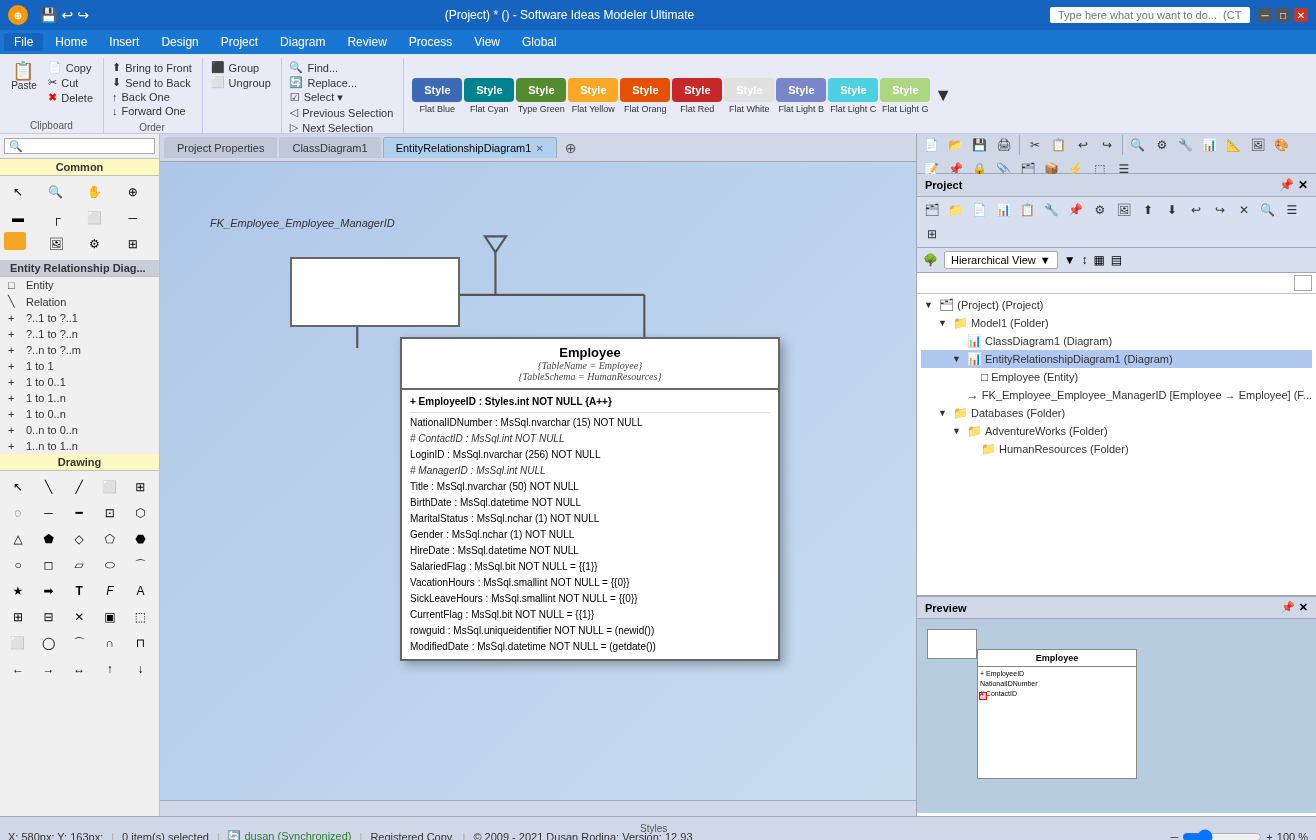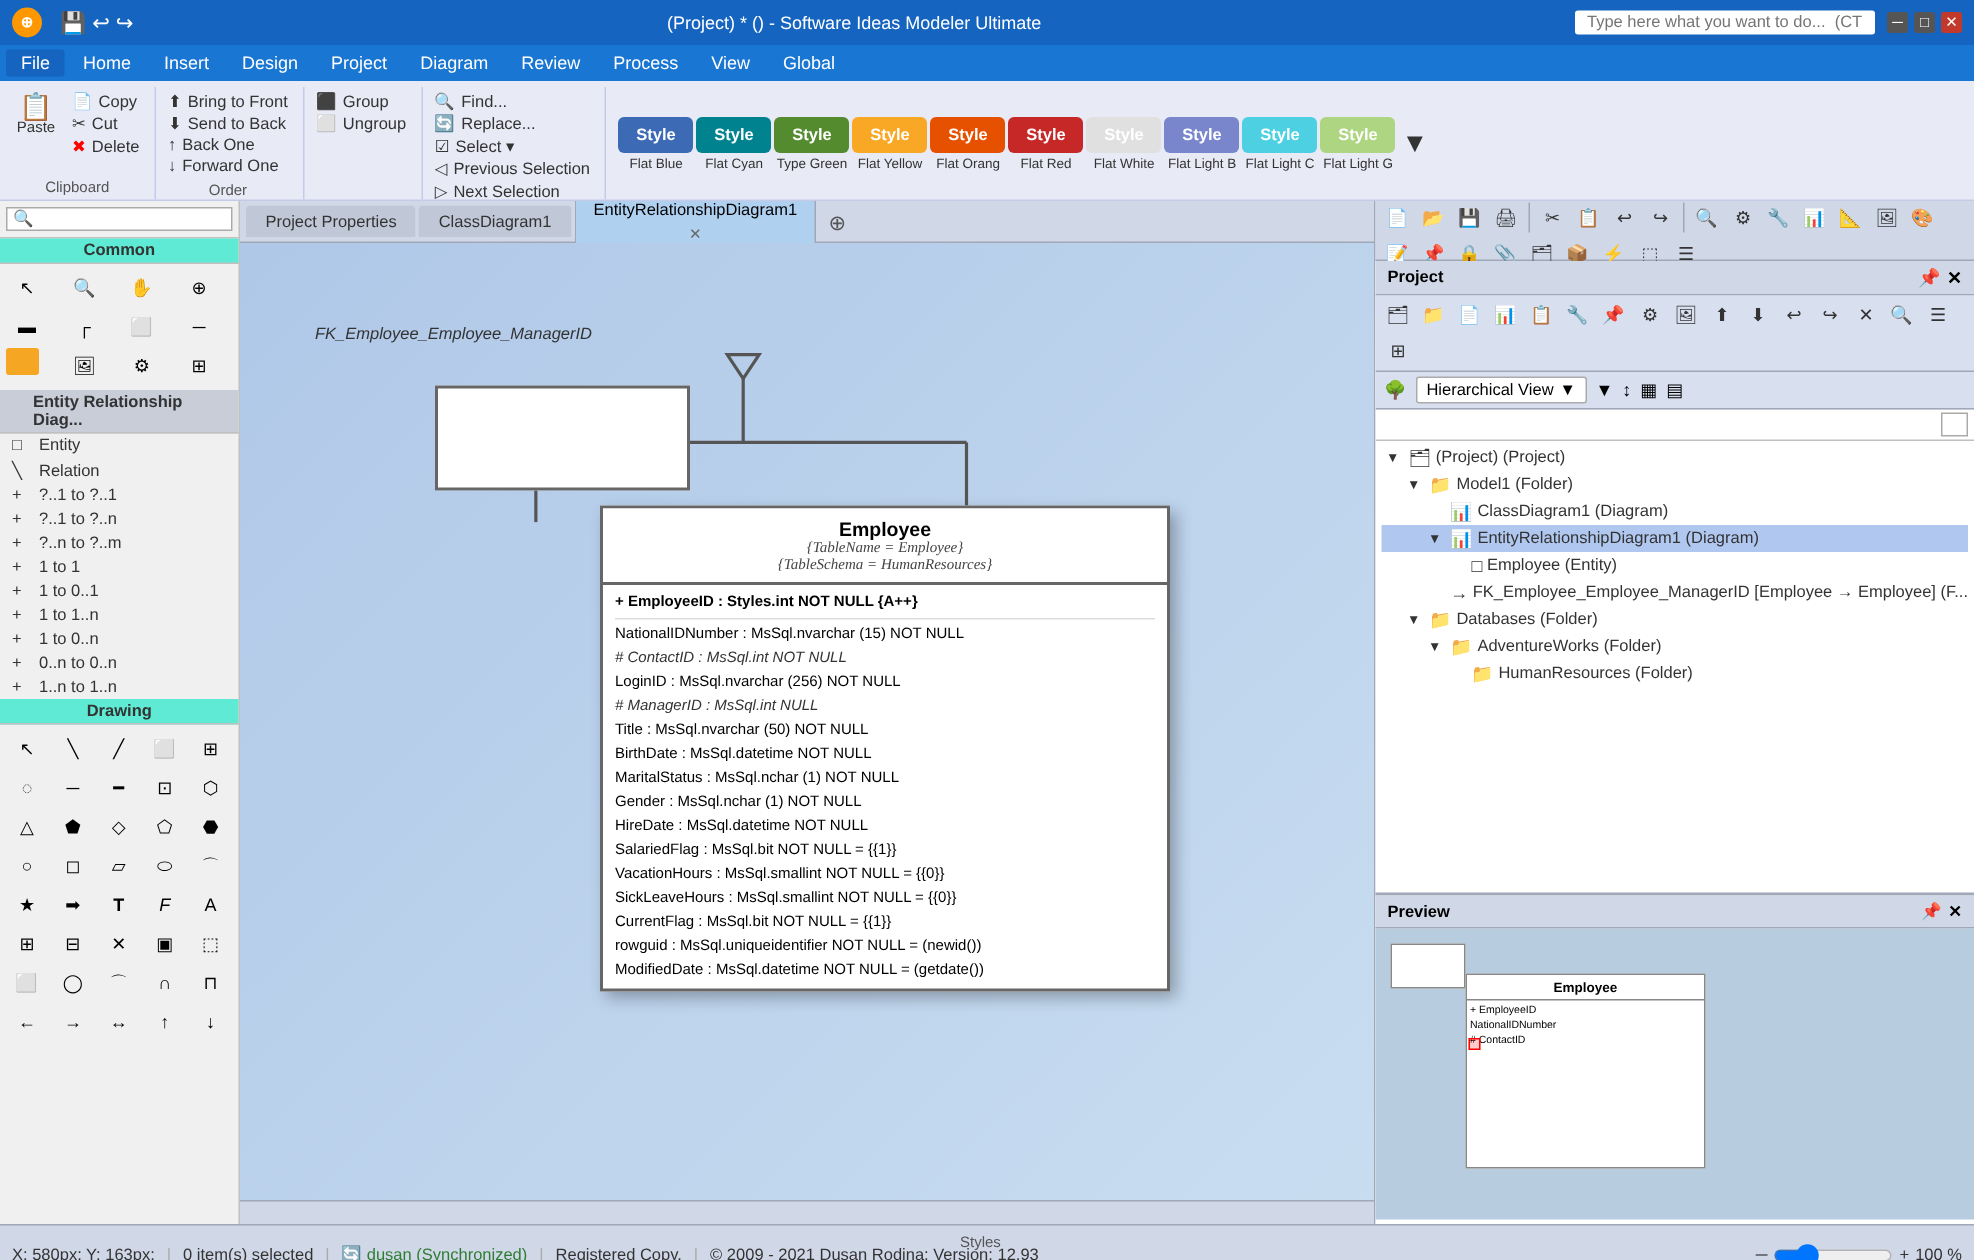--- a/index.html
+++ b/index.html
@@ -144,21 +144,21 @@
       flex-direction: column;
     }
     .panel-search {
       padding: 4px;
       display: flex;
       align-items: center;
       border-bottom: 1px solid #c0c0c0;
     }
     .panel-search input { flex: 1; border: 1px solid #aaa; padding: 1px 4px; font-size: 11px; }
     .panel-section-header {
-      background: #5eead4;
+      background: #fef9c3;
       padding: 2px 6px;
       font-size: 11px;
       font-weight: bold;
       color: #333;
       border-bottom: 1px solid #c0c0c0;
       text-align: center;
     }
     .tool-grid {
       display: grid;
       grid-template-columns: repeat(4, 1fr);
@@ -171,21 +171,21 @@
       display: flex;
       align-items: center;
       justify-content: center;
       cursor: pointer;
       border: 1px solid transparent;
       border-radius: 2px;
       font-size: 12px;
     }
     .panel-sub-header {
       background: #c8cdd8;
-      padding: 2px 22px;
+      padding: 2px 10px;
       font-size: 11px;
       font-weight: bold;
       color: #333;
       border-bottom: 1px solid #c0c0c0;
     }
     .panel-item {
       display: flex;
       align-items: center;
       gap: 4px;
       padding: 2px 8px;
@@ -221,21 +221,20 @@
       border-radius: 3px 3px 0 0;
       background: #c0c8d8;
       display: flex;
       align-items: center;
       gap: 4px;
     }
     .tab.active {
       background: #b0d0f0;
       border-color: #a0a8b8;
       color: #000;
-      flex-direction: column;
     }
     .tab .close-btn { font-size: 10px; cursor: pointer; color: #666; }
     .tab-add { padding: 2px 6px; cursor: pointer; font-size: 14px; color: #555; }
     #diagram-canvas {
       flex: 1;
       background: linear-gradient(135deg, #b0c8e8 0%, #c8ddf0 100%);
       position: relative;
       overflow: hidden;
     }
     .diagram-scrollbar-h {

